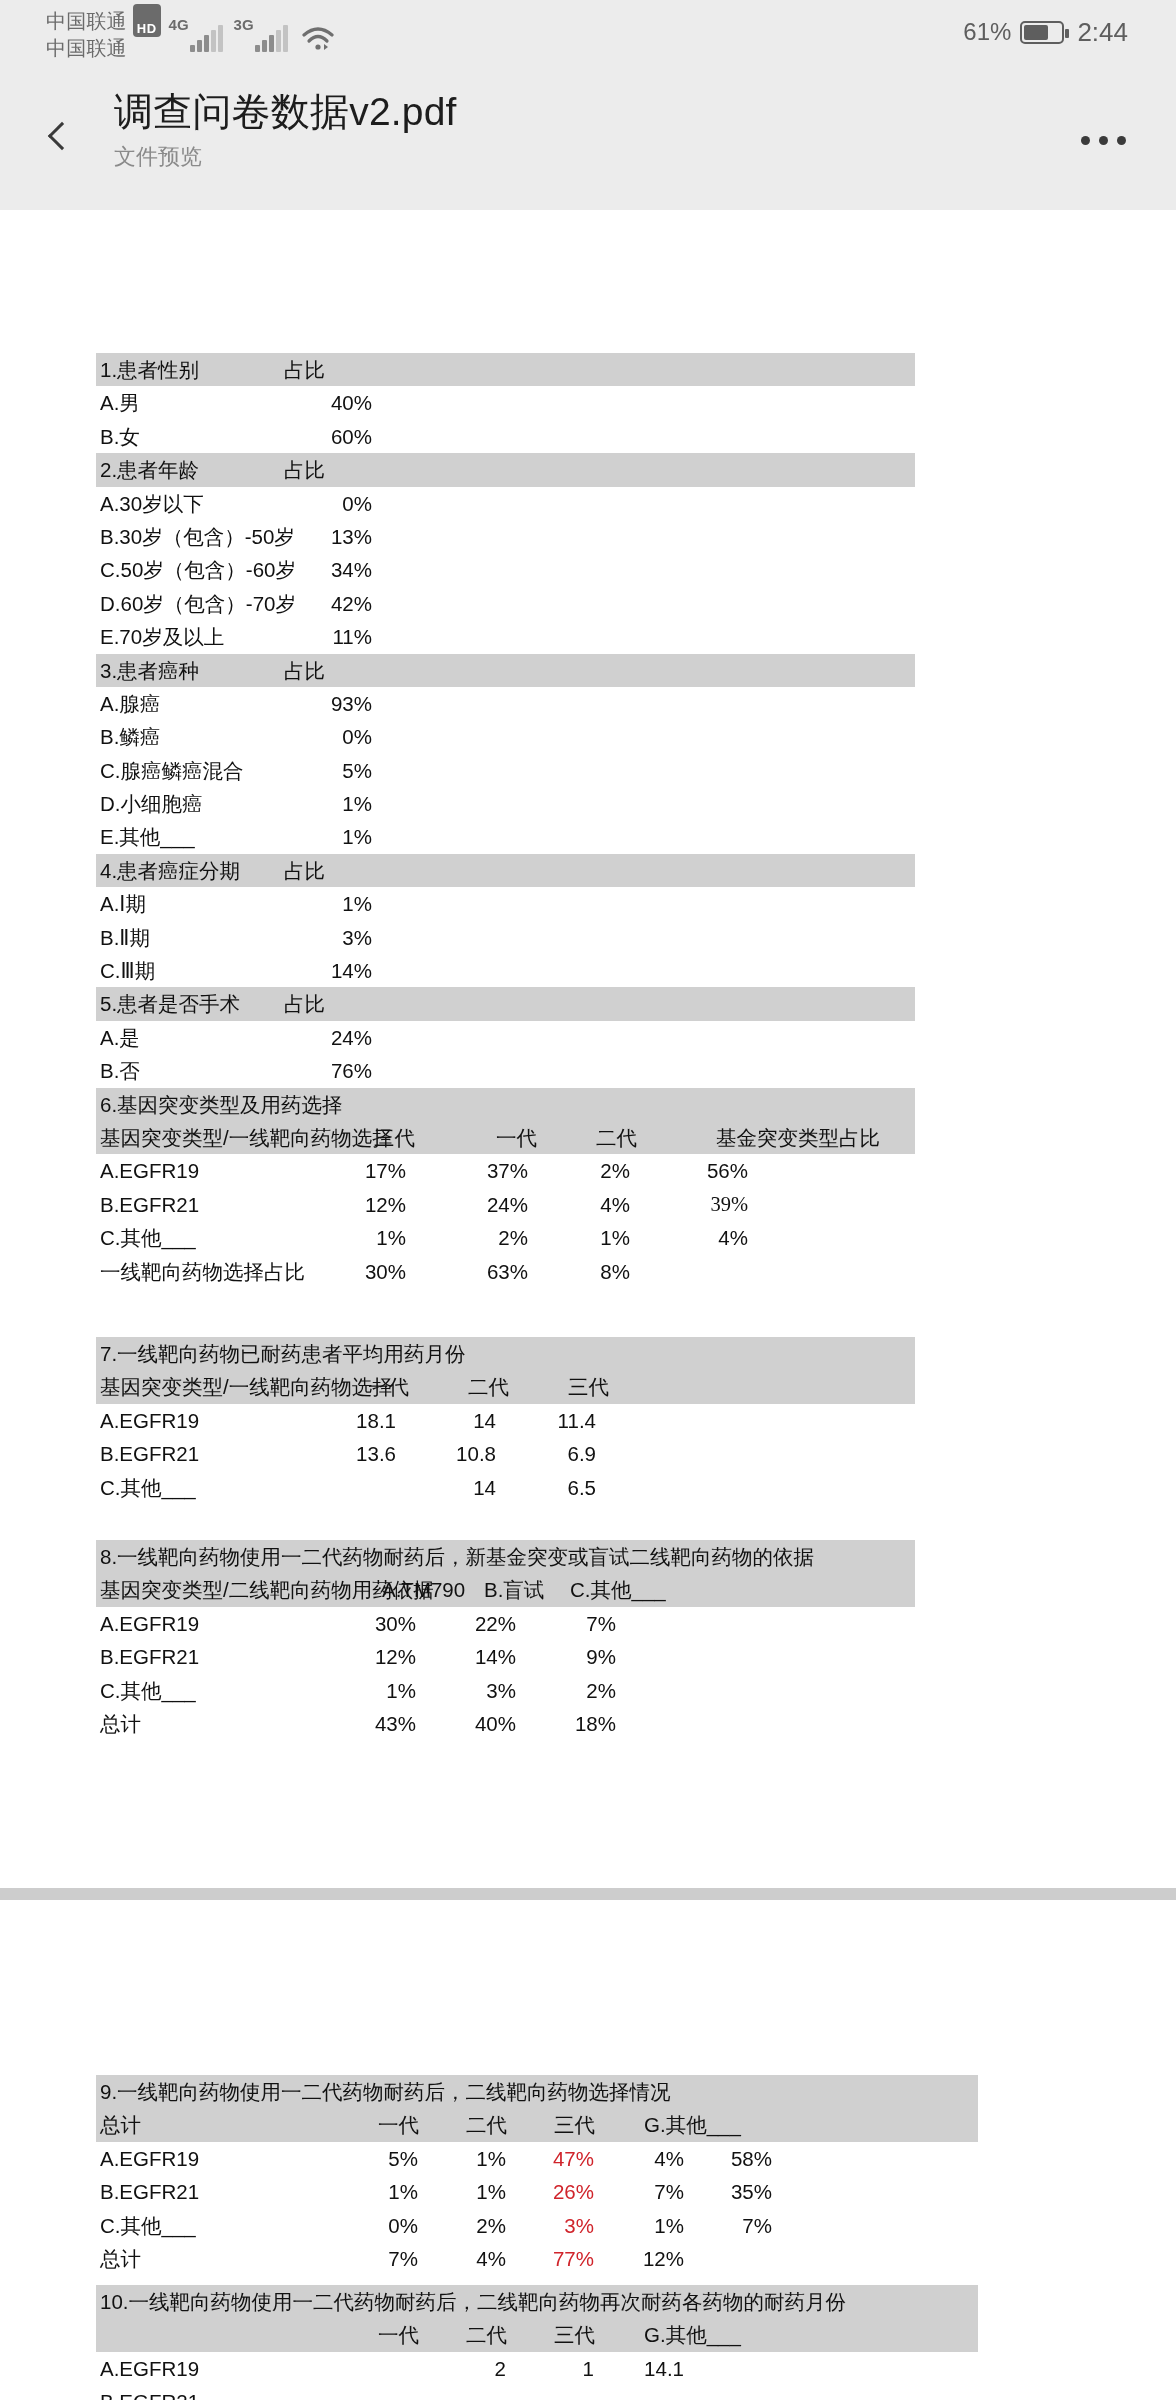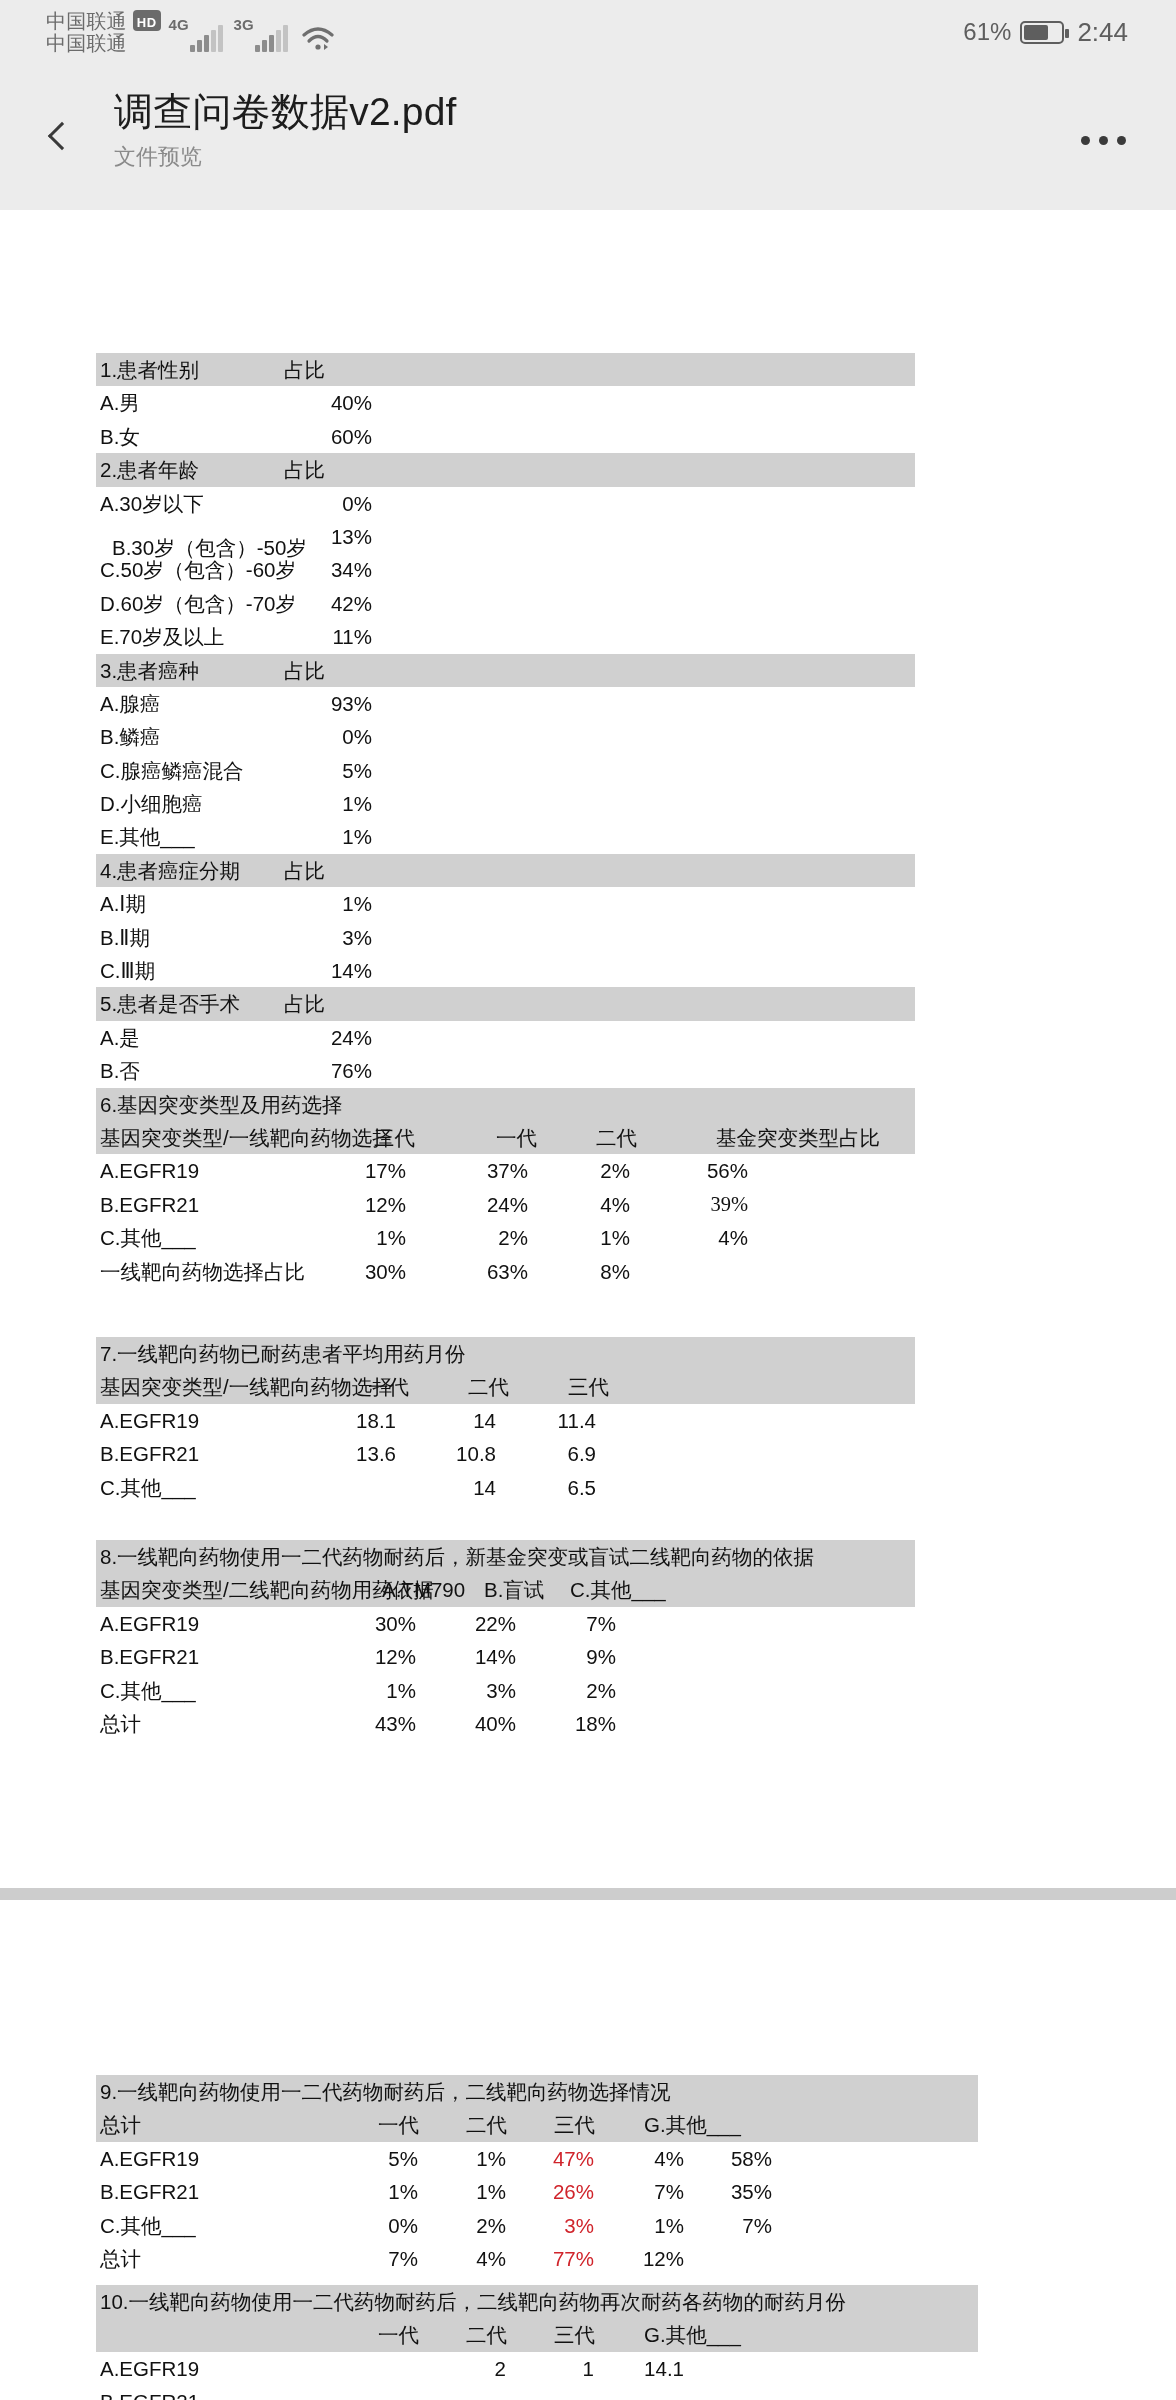--- a/index.html
+++ b/index.html
@@ -16,21 +16,21 @@
     position: absolute; left:0; top:0; width:1176px; height:64px;
     background:#ececec;
     display:flex; align-items:center;
   }
   .sb-left { display:flex; align-items:center; margin-left:46px; }
   .carriers { display:flex; flex-direction:column; line-height:1.12; }
   .carrier-row { display:flex; align-items:center; }
   .carrier-txt { font-size:20px; color:#6b6b6b; letter-spacing:0.2px; }
   .hd-badge {
     margin-left:6px; font-size:13px; font-weight:bold; color:#fff;
-    background:#6b6b6b; border-radius:4px; padding:6px 4px 2px 4px;
+    background:#6b6b6b; border-radius:4px; padding:18px 4px 2px 4px;
     line-height:1; letter-spacing:0.5px;
   }
   .signal-group { display:flex; align-items:flex-end; margin-left:8px; height:40px; }
   .sig-label { font-size:15px; color:#6b6b6b; font-weight:bold; align-self:flex-start; margin-top:4px; margin-right:1px;}
   .bars { display:flex; align-items:flex-end; height:26px; margin-right:9px; }
   .bars i { display:block; width:5px; margin-right:2px; background:#8d8d8d; border-radius:1px; }
   .bars i.b1{height:7px;} .bars i.b2{height:12px;} .bars i.b3{height:17px;}
   .bars i.b4{height:22px;background:#c3c3c3;} .bars i.b5{height:27px;background:#c3c3c3;}
   .wifi { position:relative; width:34px; height:26px; margin-left:2px; }
   .sb-right {
@@ -168,21 +168,21 @@
             </div>
             <div class="row hdr">
               <div class="cell lbl" style="left: 4px;">2.患者年龄</div>
               <div class="cell lbl" style="left: 188px;">占比</div>
             </div>
             <div class="row">
               <div class="cell lbl" style="left: 4px;">A.30岁以下</div>
               <div class="cell num" style="left: 0px; width: 276px; text-align: right;">0%</div>
             </div>
             <div class="row">
-              <div class="cell lbl" style="left: 16px; margin-top: 11px;">B.30岁（包含）-50岁</div>
+              <div class="cell lbl" style="left: 4px;">B.30岁（包含）-50岁</div>
               <div class="cell num" style="left: 0px; width: 276px; text-align: right;">13%</div>
             </div>
             <div class="row">
               <div class="cell lbl" style="left: 4px;">C.50岁（包含）-60岁</div>
               <div class="cell num" style="left: 0px; width: 276px; text-align: right;">34%</div>
             </div>
             <div class="row">
               <div class="cell lbl" style="left: 4px;">D.60岁（包含）-70岁</div>
               <div class="cell num" style="left: 0px; width: 276px; text-align: right;">42%</div>
             </div>

